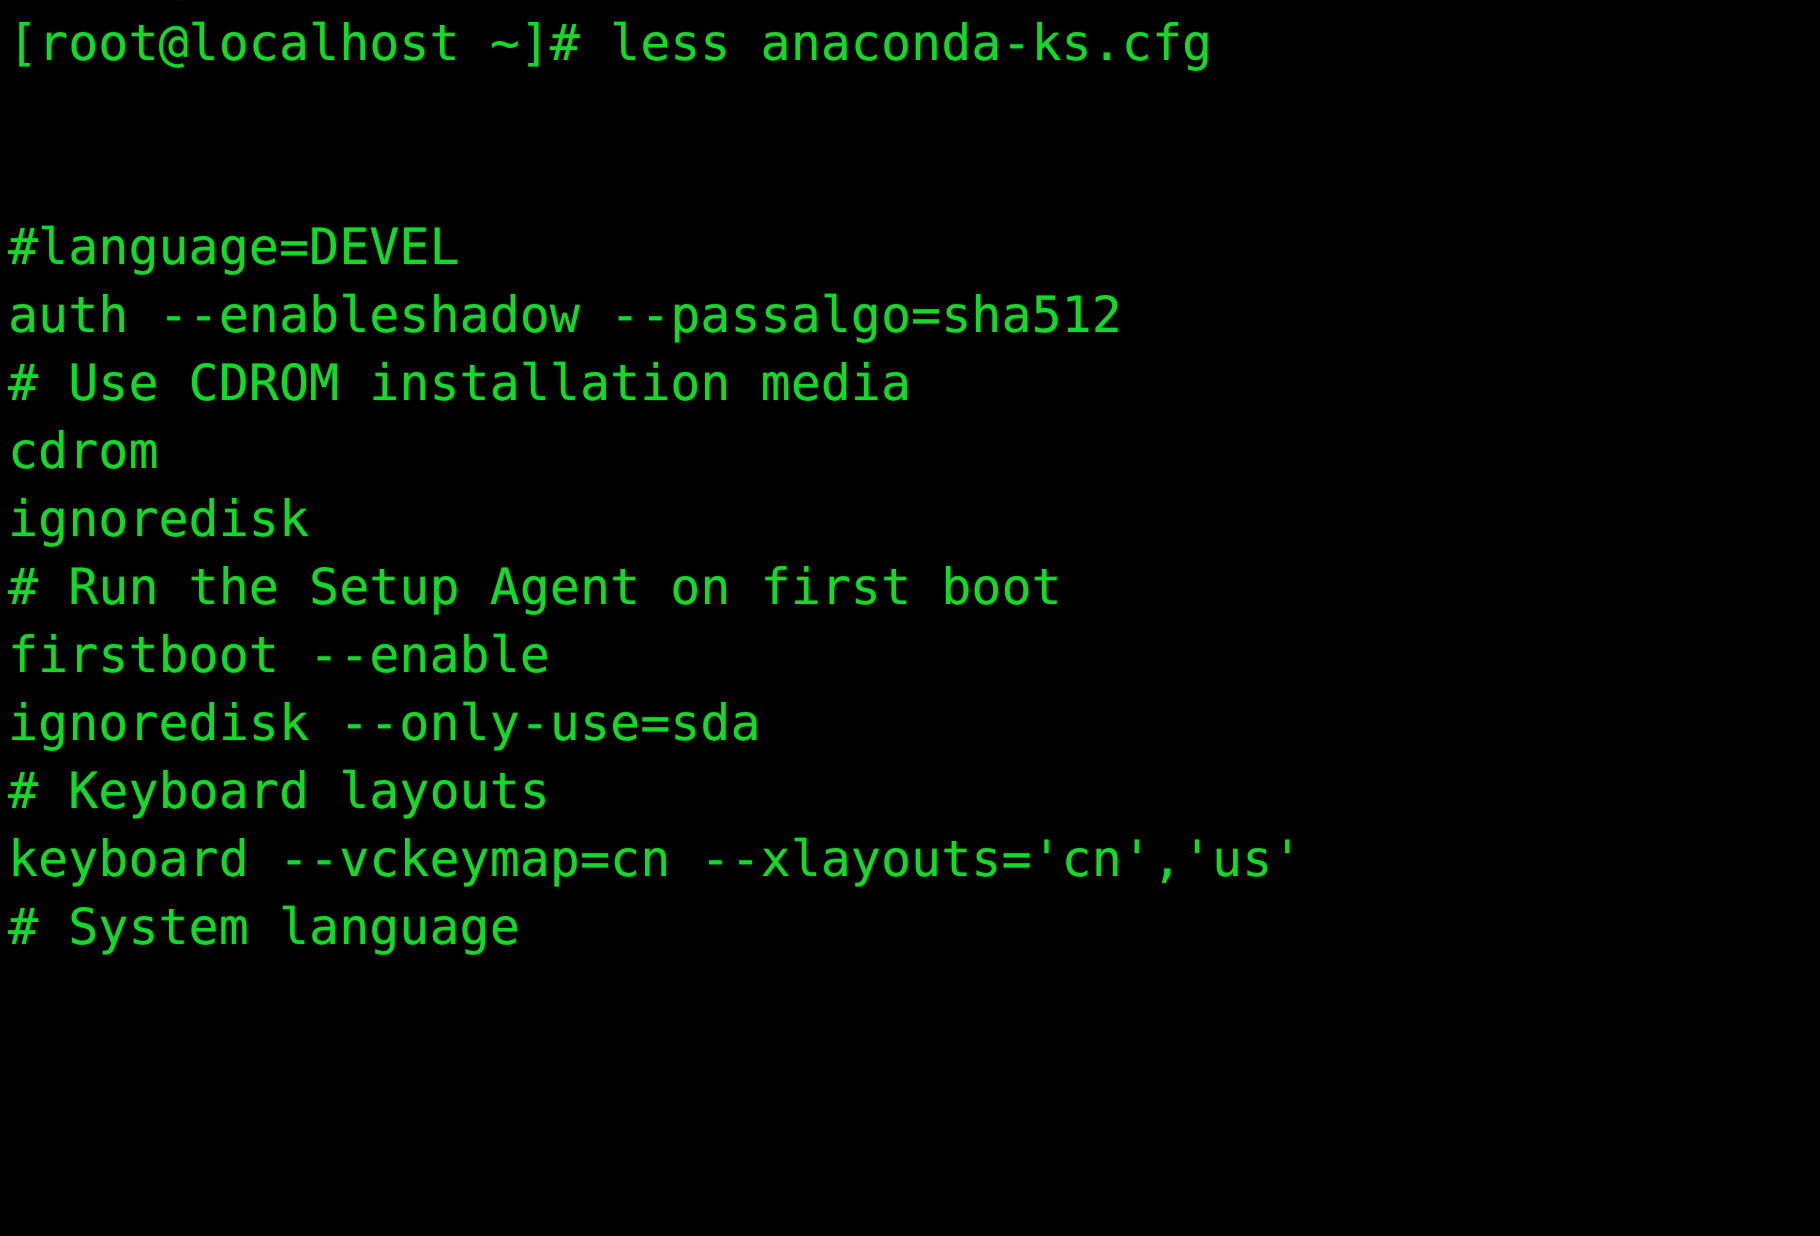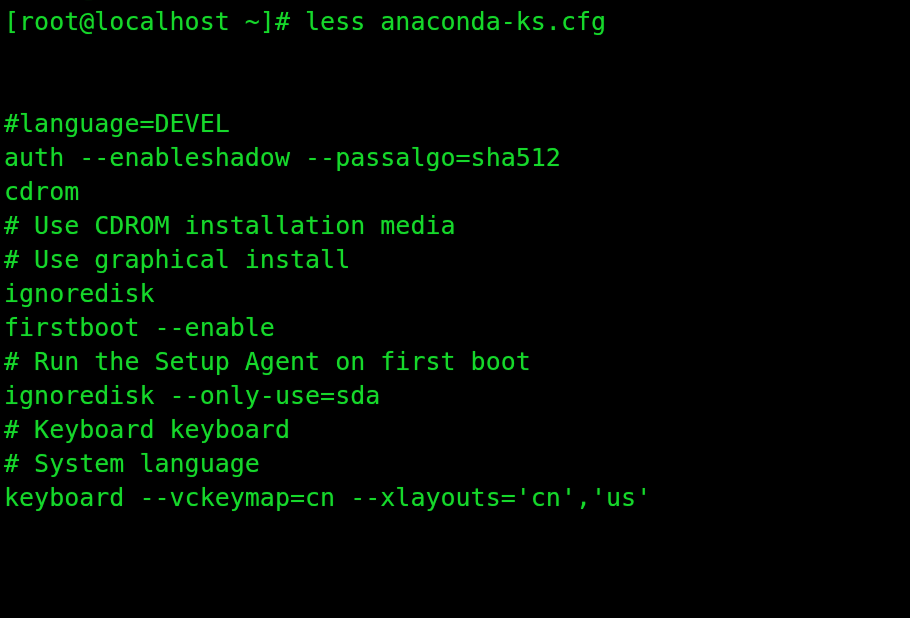--- a/index.html
+++ b/index.html
@@ -58,35 +58,34 @@
 
     <span class="line blank"></span>
 
     <span class="line blank"></span>
 
     <span class="line">#language=DEVEL</span>
 
 
     <span class="line">auth --enableshadow --passalgo=sha512</span>
 
+    <span class="line"># Use CDROM installation media</span>
+
     <span class="line">cdrom</span>
 
-    <span class="line"># Use CDROM installation media</span>
-
-    <span class="line"># Use graphical install</span>
 
     <span class="line">ignoredisk</span>
 
+    <span class="line"># Run the Setup Agent on first boot</span>
+
     <span class="line">firstboot --enable</span>
-
-    <span class="line"># Run the Setup Agent on first boot</span>
 
     <span class="line">ignoredisk --only-use=sda</span>
 
-    <span class="line"># Keyboard keyboard</span>
+    <span class="line"># Keyboard layouts</span>
+
+    <span class="line">keyboard --vckeymap=cn --xlayouts='cn','us'</span>
 
     <span class="line"># System language</span>
-
-    <span class="line">keyboard --vckeymap=cn --xlayouts='cn','us'</span>
 
 
   </div>
 </div>
 
 </body></html>

